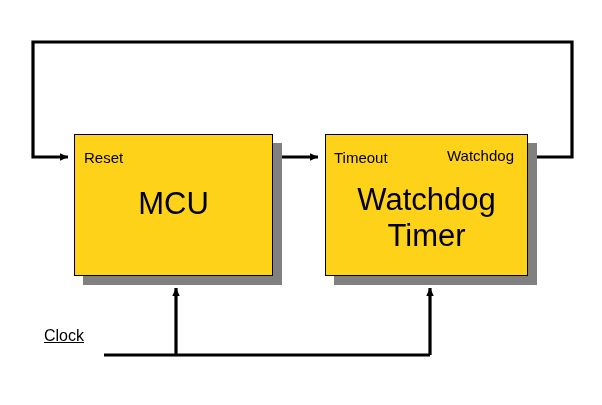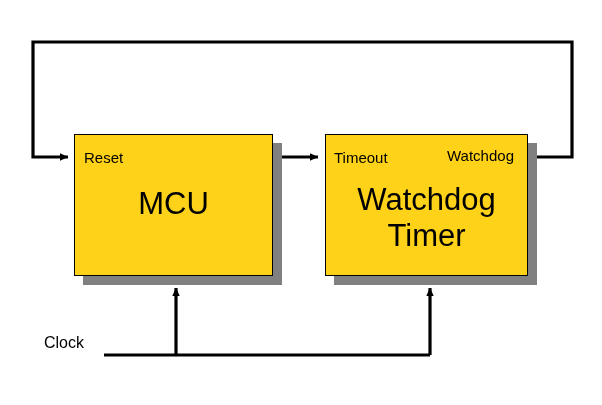--- a/index.html
+++ b/index.html
@@ -67,21 +67,21 @@
   #mcu-shadow     { left: 83px;  top: 143px; width: 199px; height: 142px; }
   #mcu-reset-label{ left: 84px;  top: 150px; }
   #mcu-title      { left: 74px;  top: 186px; width: 199px; }
   
   #wdt-block      { left: 325px; top: 134px; width: 203px; height: 142px; }
   #wdt-shadow     { left: 334px; top: 143px; width: 203px; height: 142px; }
   #wdt-restart-label { left: 334px; top: 150px; }
   #wdt-timeout-label { left: 447px; top: 148px; }
   #wdt-title      { left: 325px; top: 182px; width: 203px; }
   
-  #clock-label    { left: 44px;  top: 334px; }
+  #clock-label    { left: 44px;  top: 327px; text-decoration: underline; }
 </style>
 </head>
 <body>
 
 <div id="diagram-root">
 
   <svg id="wire-layer" viewBox="0 0 602 405" width="602" height="405" aria-hidden="true">
     <defs>
       <marker id="arrowhead" markerWidth="9" markerHeight="9" refX="8.4" refY="4.5" orient="auto" markerUnits="userSpaceOnUse">
         <path d="M0,0.6 L8.6,4.5 L0,8.4 z" fill="#000000"></path>

